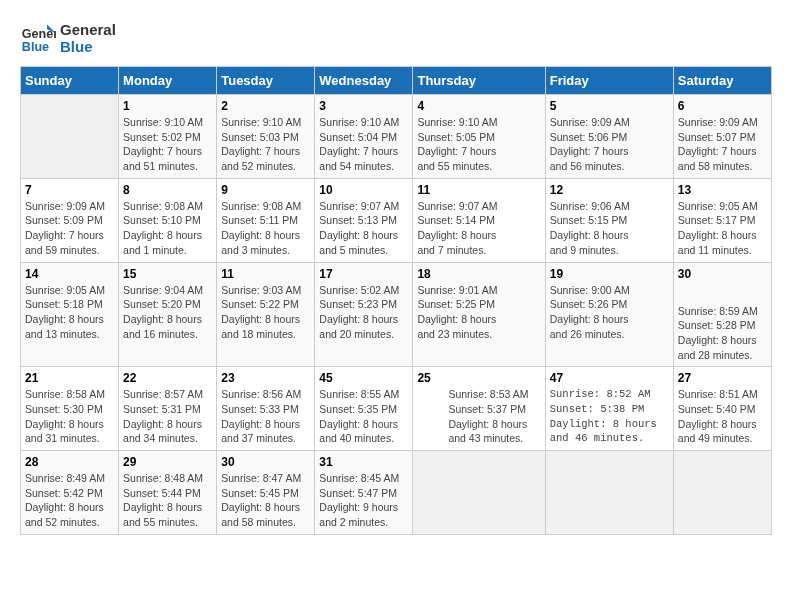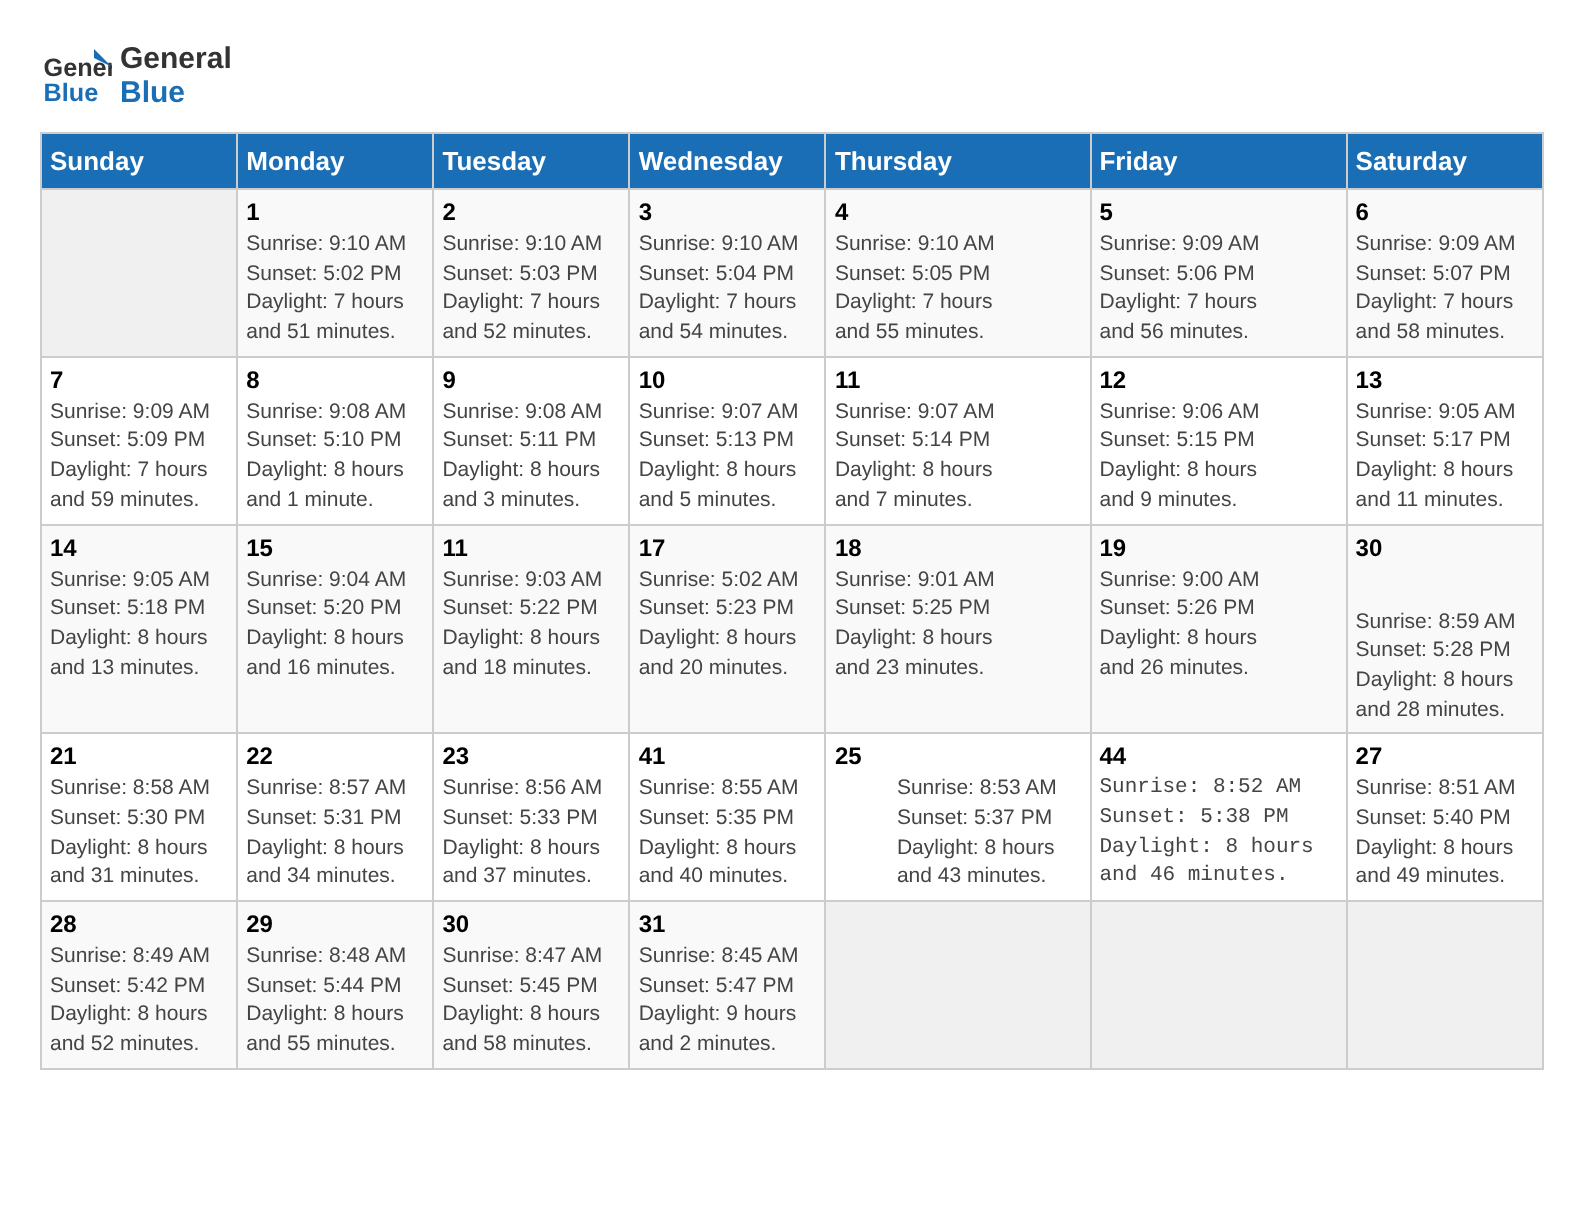--- a/index.html
+++ b/index.html
@@ -276,35 +276,35 @@
 and 34 minutes.</div>
         </td>
         <td>
           <span class="day-number">23</span>
           <div class="day-info" style="white-space: pre-line;">Sunrise: 8:56 AM
 Sunset: 5:33 PM
 Daylight: 8 hours
 and 37 minutes.</div>
         </td>
         <td>
-          <span class="day-number">41</span>
+          <span class="day-number">45</span>
           <div class="day-info" style="white-space: pre-line;">Sunrise: 8:55 AM
 Sunset: 5:35 PM
 Daylight: 8 hours
 and 40 minutes.</div>
         </td>
         <td>
           <span class="day-number">25</span>
           <div class="day-info" style="white-space: pre-line; margin-left: 31px;">Sunrise: 8:53 AM
 Sunset: 5:37 PM
 Daylight: 8 hours
 and 43 minutes.</div>
         </td>
         <td>
-          <span class="day-number">44</span>
+          <span class="day-number">47</span>
           <div class="day-info" style="white-space: pre-line; font-family: Liberation Mono, monospace;">Sunrise: 8:52 AM
 Sunset: 5:38 PM
 Daylight: 8 hours
 and 46 minutes.</div>
         </td>
         <td>
           <span class="day-number">27</span>
           <div class="day-info" style="white-space: pre-line;">Sunrise: 8:51 AM
 Sunset: 5:40 PM
 Daylight: 8 hours

